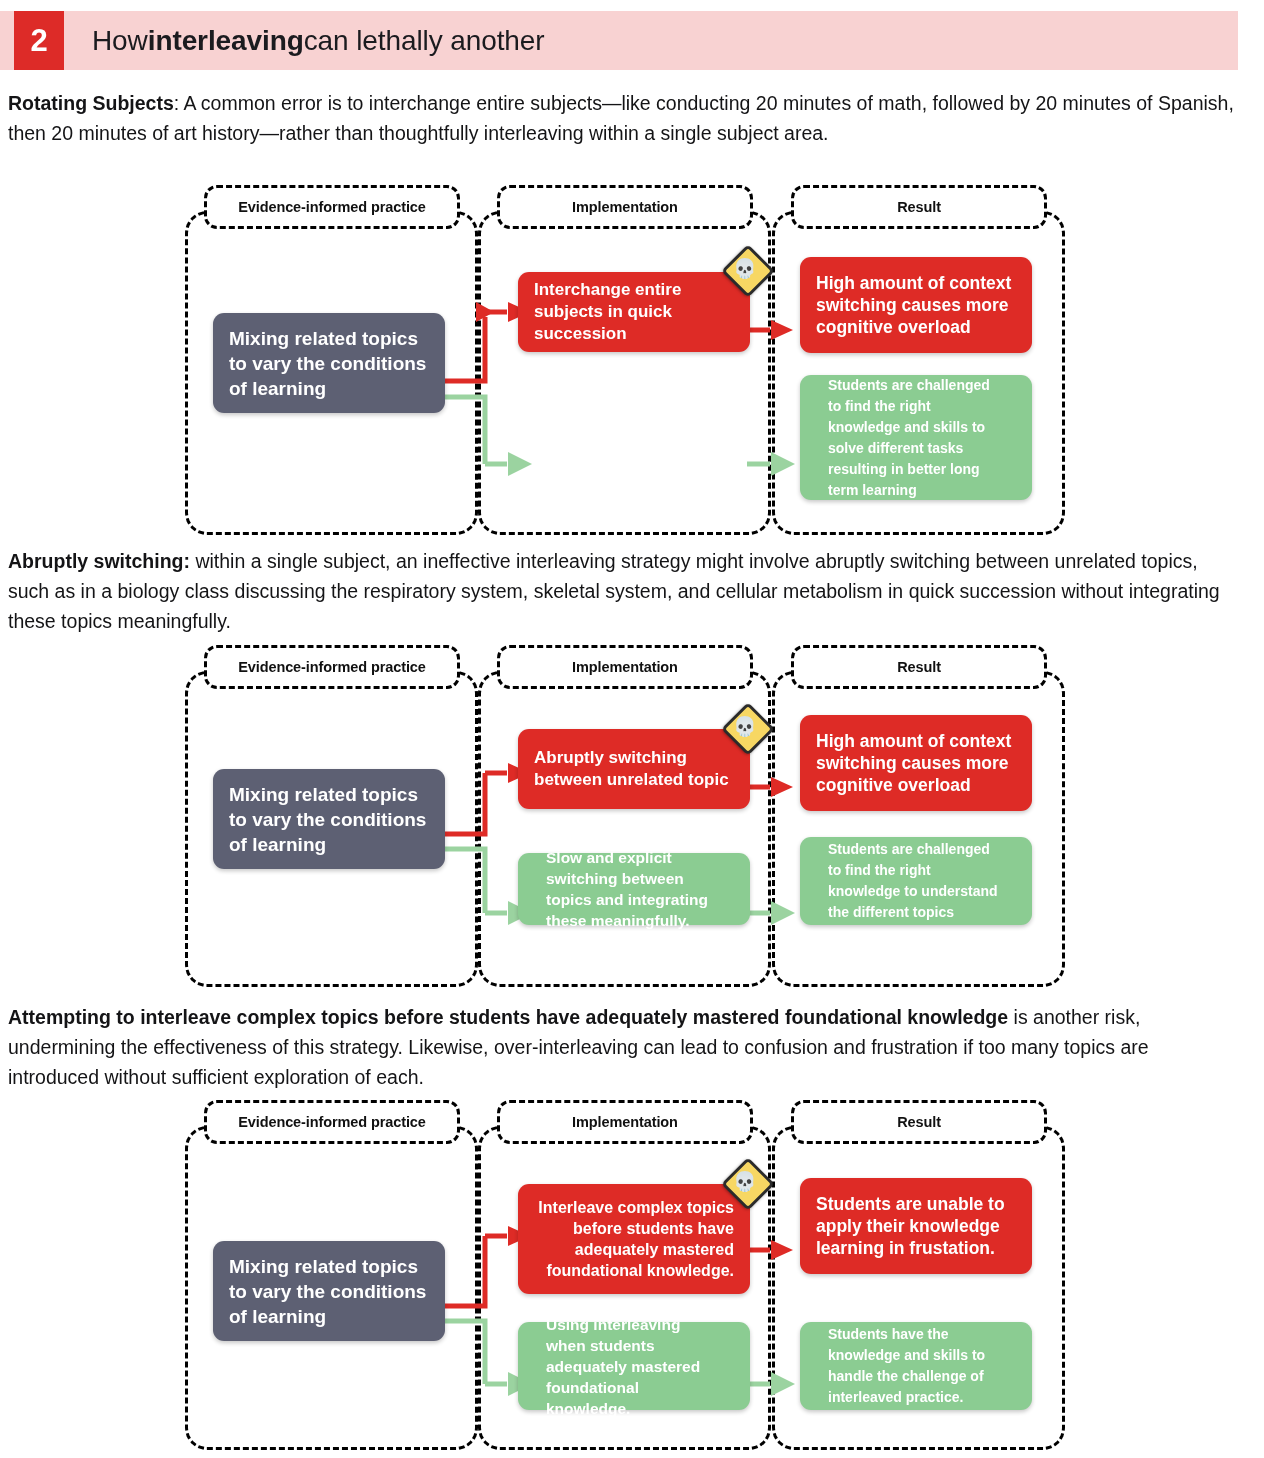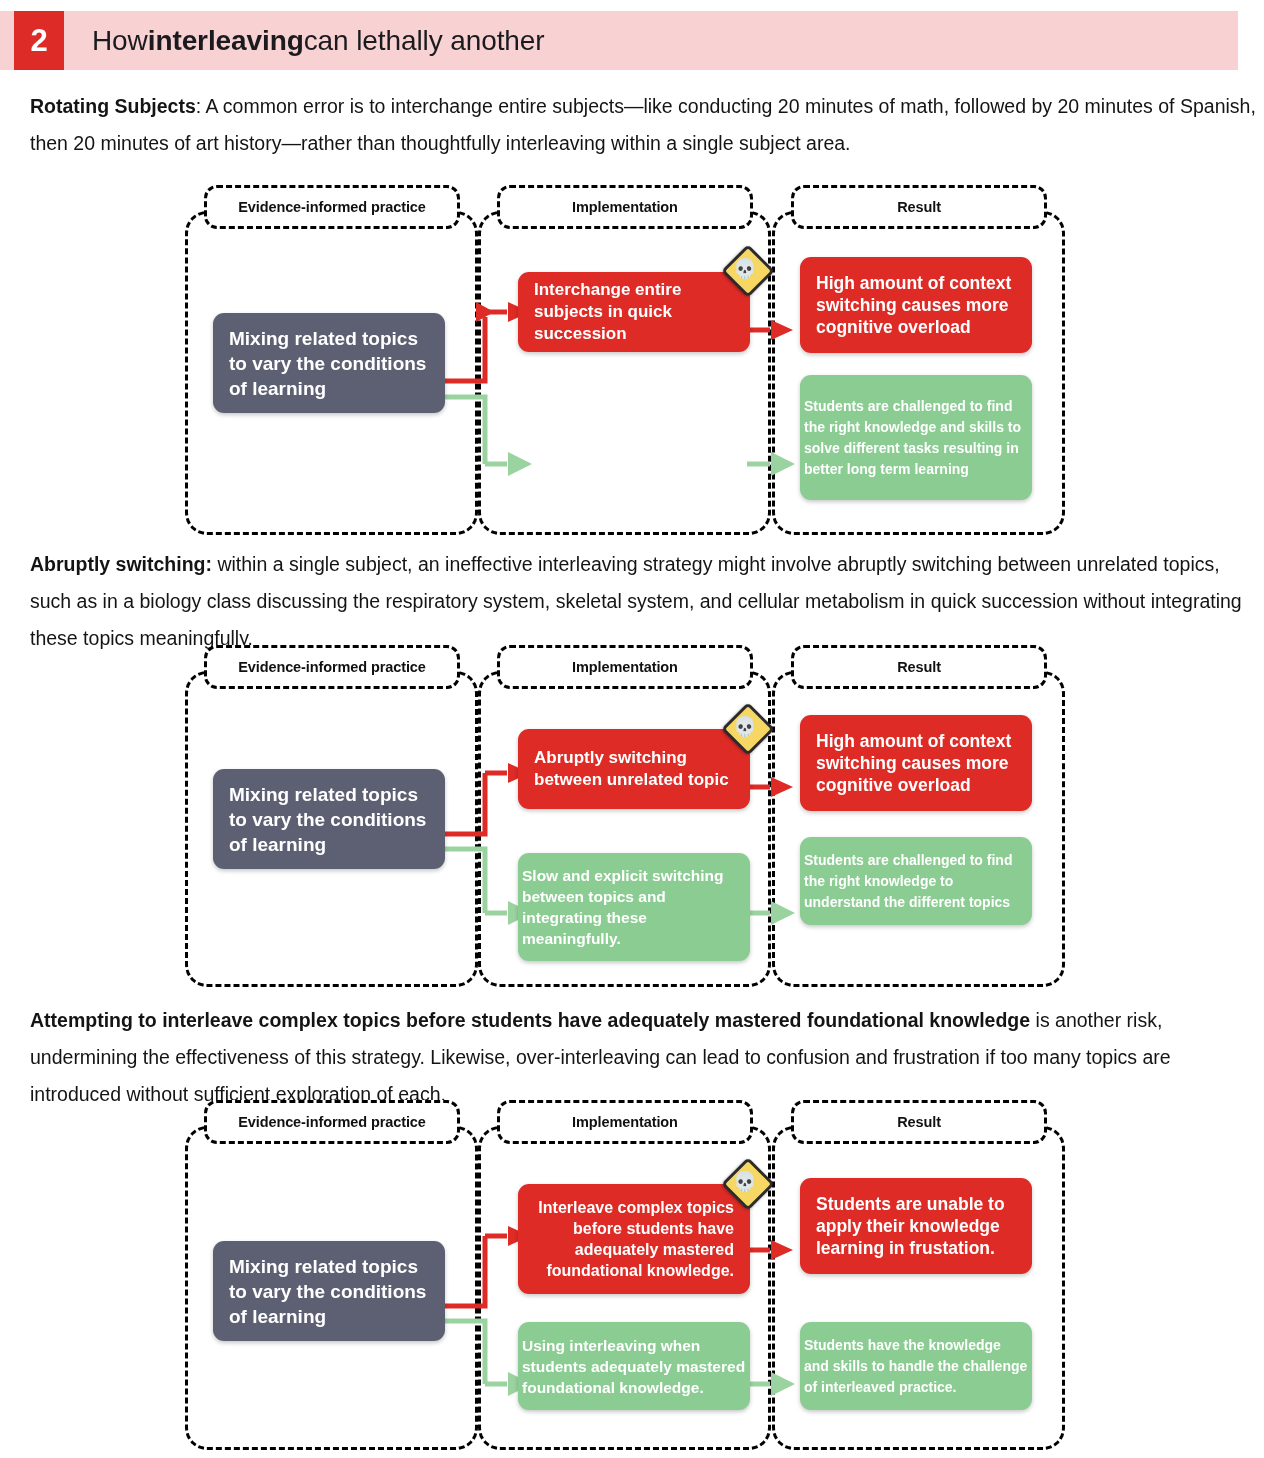--- a/index.html
+++ b/index.html
@@ -32,22 +32,22 @@
     display:flex;align-items:center;
     padding-left:28px;
     font-size:28px;font-weight:normal;
     color:#1b1b1f;
     letter-spacing:-0.1px;
   }
   .header-title b{font-weight:bold;}
 
   
   .para{
-    position:absolute;left:30px;width:1228px;
-    font-size:19.5px;line-height:37px;color:#141416;
+    position:absolute;left:8px;width:1228px;
+    font-size:19.5px;line-height:30px;color:#141416;
   }
   .para b{font-weight:bold;}
 
   
   .diagram{position:absolute;left:0;width:1264px;}
 
   .col{
     position:absolute;top:26px;
     border:3px dashed #000;
     border-radius:22px;
@@ -72,21 +72,21 @@
     color:#fff;
     box-sizing:border-box;
     z-index:3;
     box-shadow:0 2px 4px rgba(0,0,0,0.22);
     display:flex;align-items:center;
   }
   .nodebox span{display:block;width:100%;}
 
   .b-source{background:#5D6073;font-size:19px;font-weight:bold;line-height:25px;padding:15px 16px;}
   .b-red{background:#DE2B26;font-weight:bold;padding:0 16px;}
-  .b-green{background:#8BCC92;font-weight:bold;padding:0 4px;}
+  .b-green{background:#8BCC92;font-weight:bold;padding:0 28px;}
 
   
   .conn{position:absolute;z-index:2;}
 
   
   .warn{
     position:absolute;z-index:6;
     width:46px;height:46px;
   }
   .warn .diamond{
@@ -206,21 +206,21 @@
   </div>
   <div class="warn" style="left:722px;top:58px;">
     <div class="diamond"></div>
     <div class="skull">💀</div>
   </div>
 
   <div class="nodebox b-red" style="left:800px;top:70px;width:232px;height:96px;font-size:17.5px;line-height:22px;">
     <span>High amount of context switching causes more cognitive overload</span>
   </div>
 
-  <div class="nodebox b-green" style="left:518px;top:208px;width:232px;height:108px;font-size:15.5px;line-height:21px;">
+  <div class="nodebox b-green" style="left:518px;top:208px;width:232px;height:72px;font-size:15.5px;line-height:21px;">
     <span>Slow and explicit switching between topics and integrating these meaningfully.</span>
   </div>
 
   <div class="nodebox b-green" style="left:800px;top:192px;width:232px;height:88px;font-size:14px;line-height:21px;">
     <span>Students are challenged to find the right knowledge to understand the different topics</span>
   </div>
 </div>
 
 <div class="para" id="para-3" style="top:1002px;">
   <b>Attempting to interleave complex topics before students have adequately mastered foundational knowledge</b><span> is another risk, undermining the effectiveness of this strategy. Likewise, over-interleaving can lead to confusion and frustration if too many topics are introduced without sufficient exploration of each.</span>

